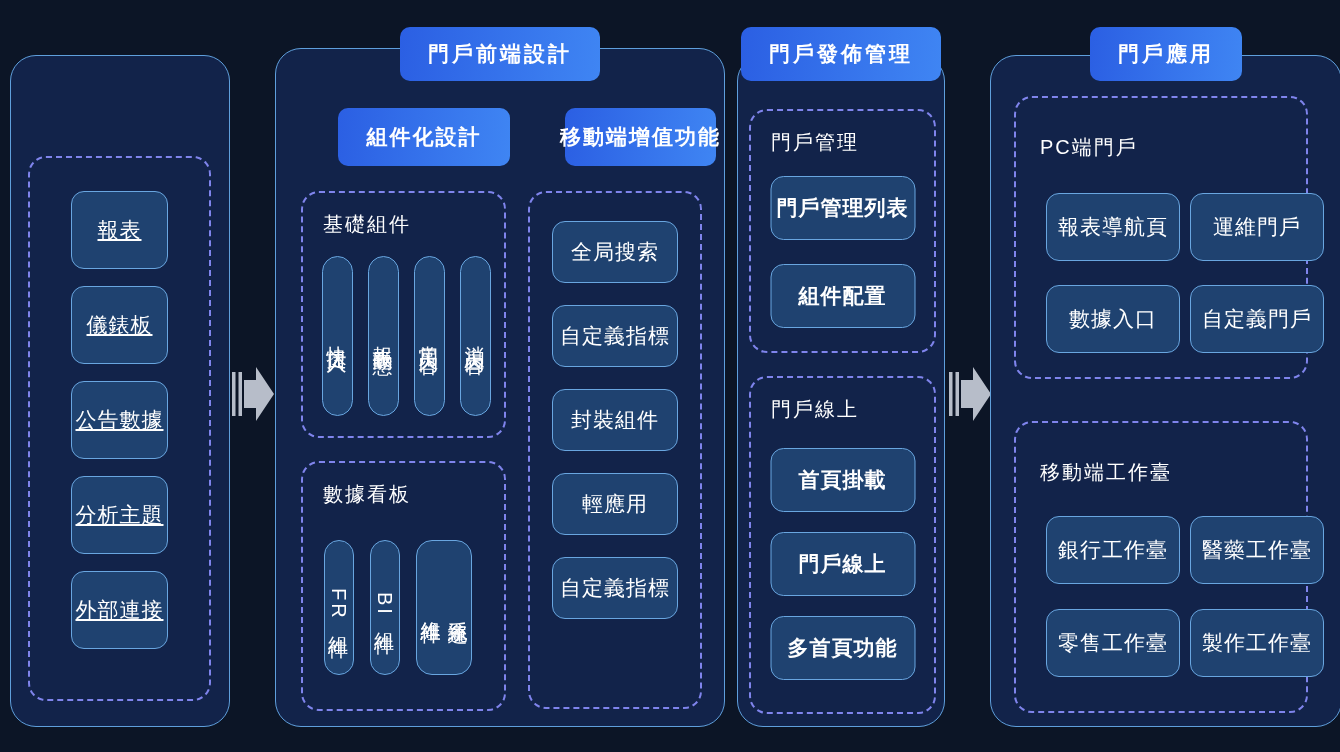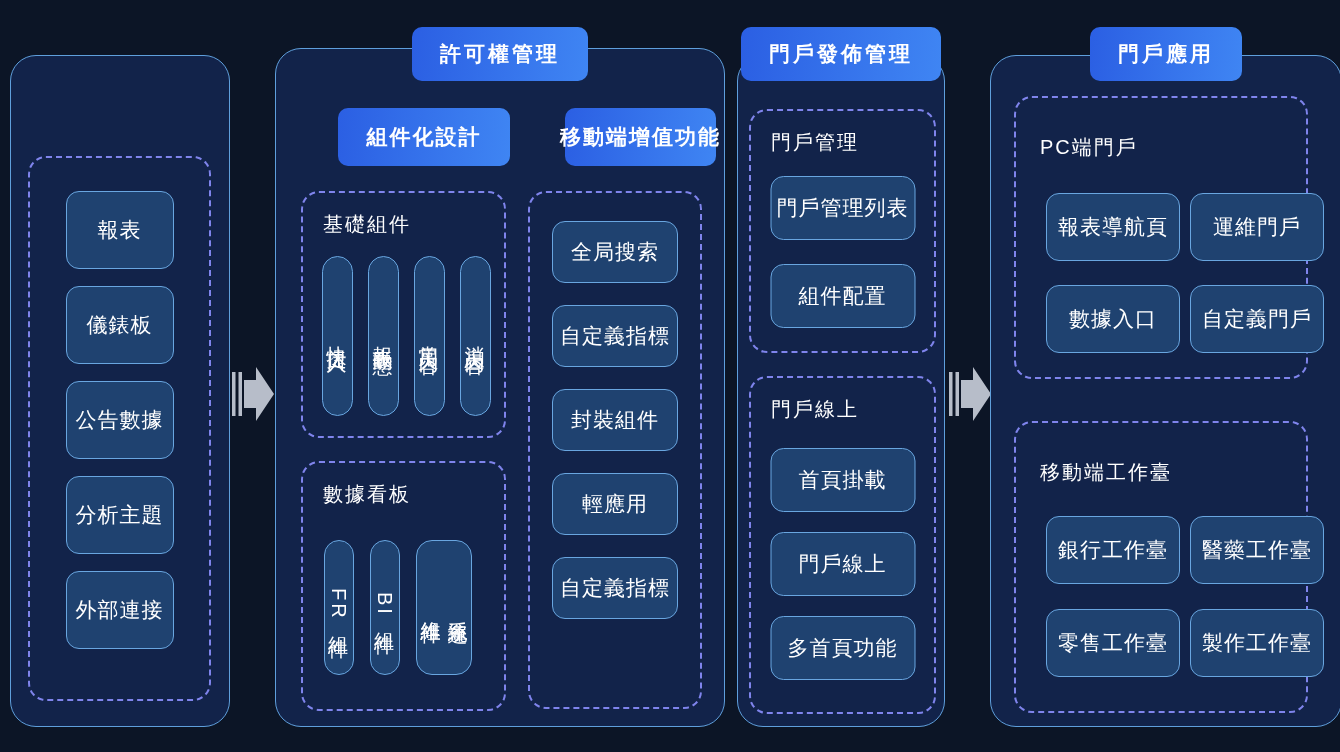--- a/index.html
+++ b/index.html
@@ -73,23 +73,23 @@
   #sub-right{left:245px;width:151px;margin-left:44px;}
 
   
   .box{
     background:#1f4270;
     border:1.6px solid #69a6e0;
     border-radius:13px;box-sizing:border-box;
     display:flex;align-items:center;justify-content:center;
     font-size:21px;letter-spacing:1px;white-space:nowrap;
   }
-  .item-col1{width:108px;height:78px;}
+  .item-col1{width:97px;height:78px;text-decoration:underline;}
   .item-mfn{width:126px;height:62px;}
-  .item-c3{width:145px;height:64px;}
+  .item-c3{width:145px;height:64px;font-weight:bold;}
   .item-c4{width:134px;height:68px;margin-left:20px;}
 
   .section-label{
     position:absolute;left:20px;top:18px;
     font-size:20px;font-weight:500;letter-spacing:2px;white-space:nowrap;
   }
   #d-pc .section-label, #d-mobilews .section-label{top:36px;left:24px;}
 
   
   .pill-row{position:absolute;display:flex;}
@@ -136,21 +136,21 @@
     </div>
   </div>
 
   <svg class="arrow" id="arrow1" viewBox="0 0 42 62">
     <rect x="0" y="9" width="3.5" height="44" fill="#b7bdc9"></rect>
     <rect x="6.5" y="9" width="3.5" height="44" fill="#b7bdc9"></rect>
     <polygon points="12,17 24,17 24,4 42,31 24,58 24,45 12,45" fill="#b7bdc9"></polygon>
   </svg>
 
   <div class="panel" id="panel2">
-    <div class="tab">許可權管理</div>
+    <div class="tab">門戶前端設計</div>
 
     <div class="subheader" id="sub-left">組件化設計</div>
     <div class="subheader" id="sub-right">移動端增值功能</div>
 
     <div class="dashed" id="d-basic">
       <div class="section-label">基礎組件</div>
       <div class="pill-row" id="pills-basic">
         <div class="vpill vpill-basic">快捷入口</div>
         <div class="vpill vpill-basic">報表動態</div>
         <div class="vpill vpill-basic">常用內容</div>

